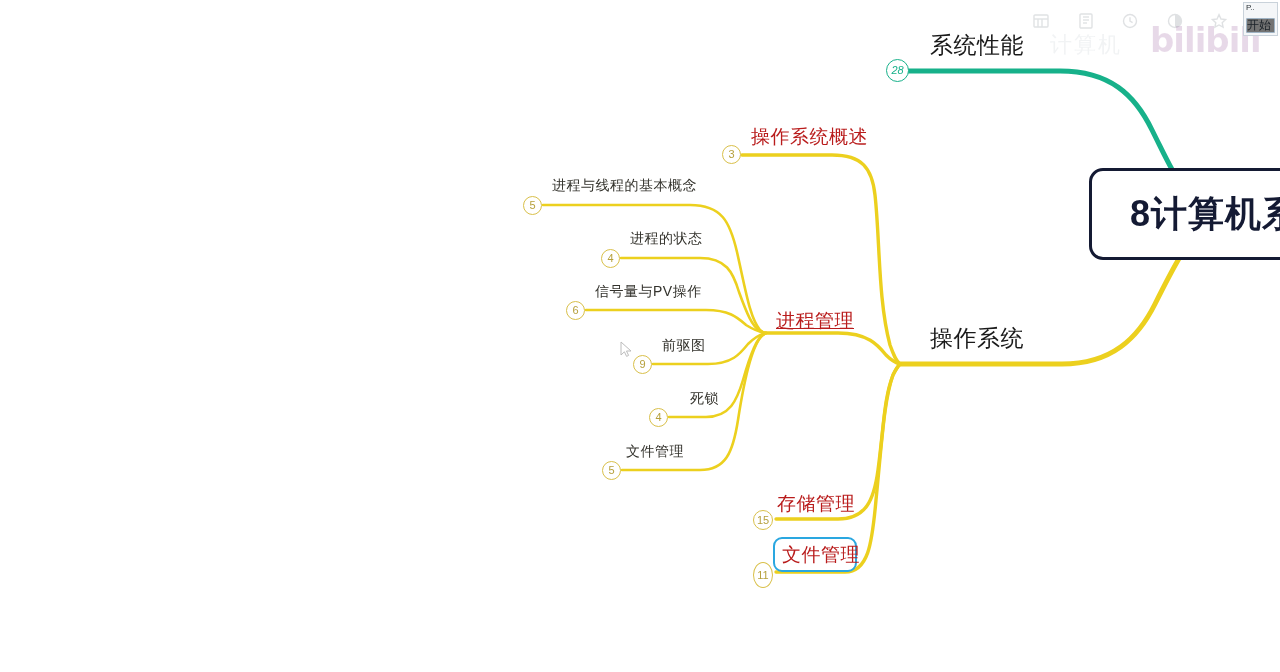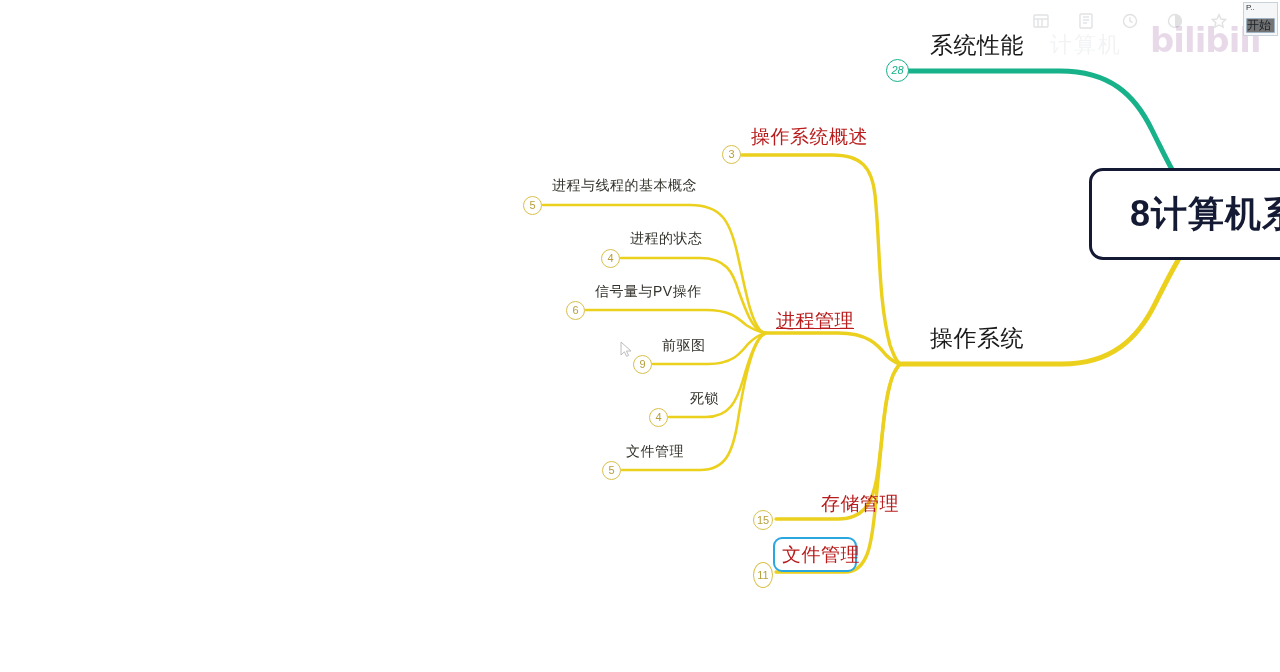--- a/index.html
+++ b/index.html
@@ -236,21 +236,21 @@
   <div class="node-label lvl1" style="left:930px; top:34px;">系统性能</div>
   <div class="count-badge green" style="left:886px; top:59px; width:23px; height:23px; font-size:11px;">28</div>
 
   <div class="node-label lvl1" style="left:930px; top:327px;">操作系统</div>
 
   <div class="node-label lvl2" style="left:751px; top:127px;">操作系统概述</div>
   <div class="count-badge gold" style="left:722px; top:145px; width:19px; height:19px;">3</div>
 
   <div class="node-label lvl2" style="left:776px; top:311px;text-decoration:underline;">进程管理</div>
 
-  <div class="node-label lvl2" style="left:777px; top:494px;margin-left:44px;">存储管理</div>
+  <div class="node-label lvl2" style="left:777px; top:494px;">存储管理</div>
   <div class="count-badge gold" style="left:753px; top:510px; width:20px; height:20px;">15</div>
 
   <div class="node-selected-box" style="left:773px; top:537px; width:84px; height:35px;"></div>
   <div class="node-label lvl2" style="left:782px; top:545px;">文件管理</div>
   <div class="count-badge gold" style="left:753px; top:562px; width:20px; height:26px;">11</div>
 
   <div class="node-label lvl3" style="left:552px; top:178px;">进程与线程的基本概念</div>
   <div class="count-badge gold" style="left:523px; top:196px; width:19px; height:19px;">5</div>
 
   <div class="node-label lvl3" style="left:630px; top:231px;">进程的状态</div>

